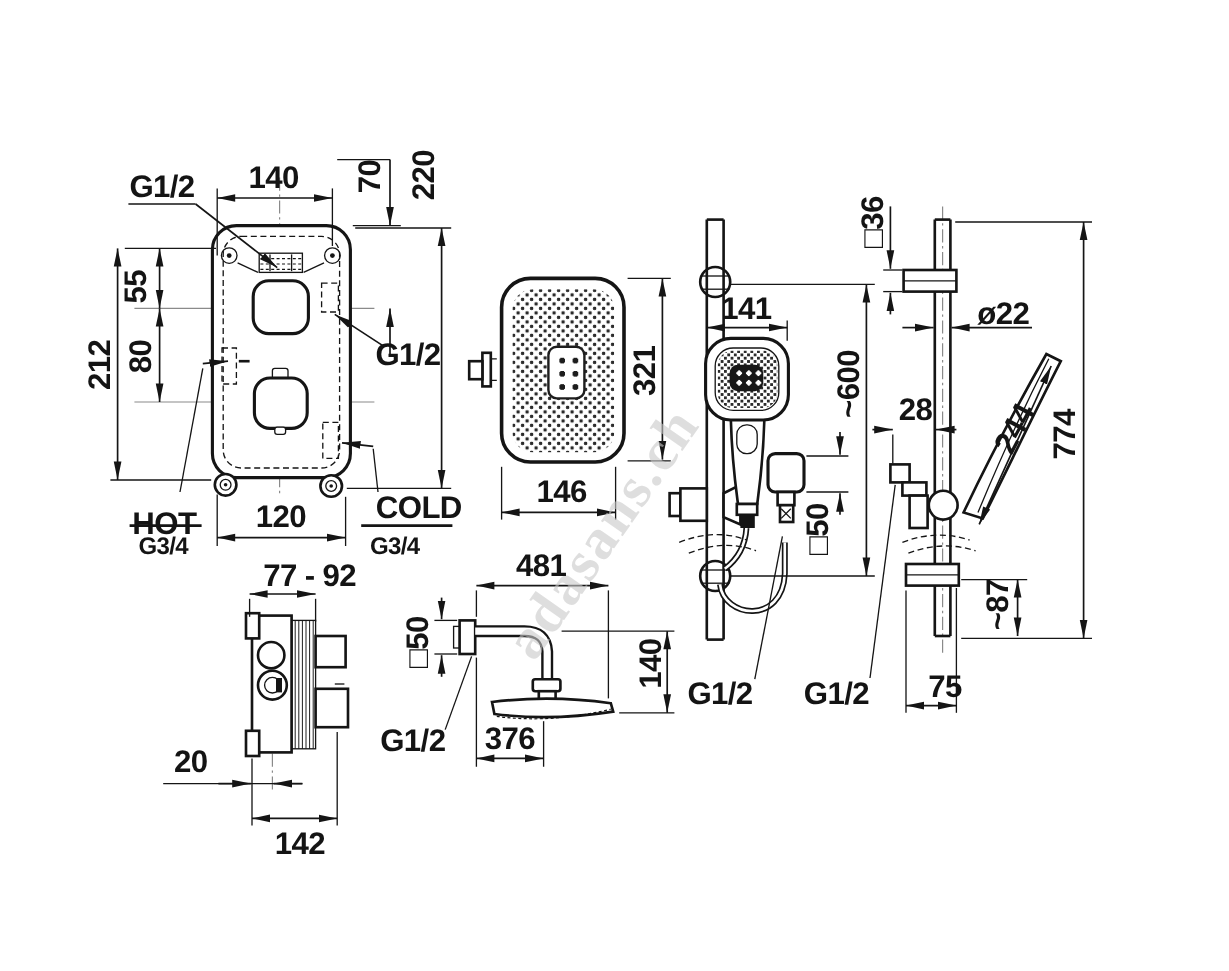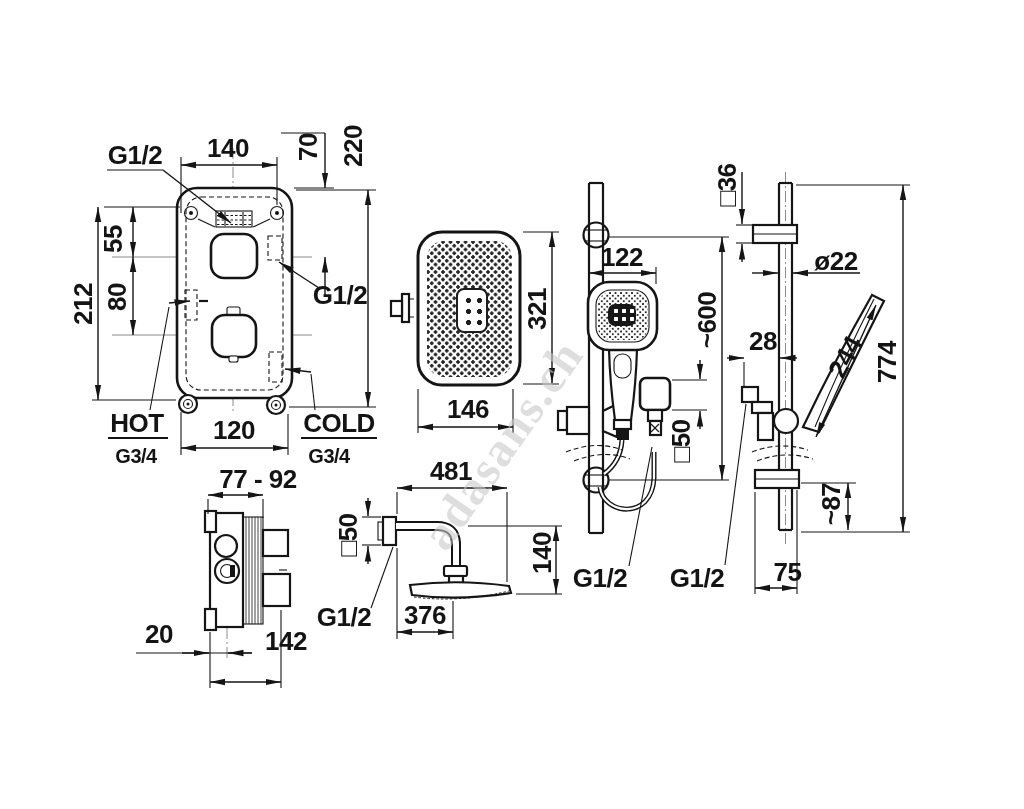--- a/index.html
+++ b/index.html
@@ -305,40 +305,40 @@
   <div id="watermark">adasans.ch</div>
 
   <div class="lbl" style="left:135px;top:155px;">G1/2</div>
   <div class="lbl" style="left:228px;top:148px;">140</div>
   <div class="lbl rot" style="left:308px;top:147px;">70</div>
   <div class="lbl rot" style="left:353px;top:146px;">220</div>
   <div class="lbl rot" style="left:113px;top:239px;">55</div>
   <div class="lbl rot" style="left:117px;top:297px;">80</div>
   <div class="lbl rot" style="left:83px;top:304px;">212</div>
   <div class="lbl" style="left:340px;top:295px;">G1/2</div>
-  <div class="lbl" style="left:137px;top:423px;text-align:right;">HOT</div>
+  <div class="lbl" style="left:137px;top:436px;text-align:right;">HOT</div>
   <div class="lbl sm" style="left:136px;top:456px;">G3/4</div>
-  <div class="lbl" style="left:339px;top:423px;">COLD</div>
+  <div class="lbl" style="left:349px;top:423px;">COLD</div>
   <div class="lbl sm" style="left:329px;top:456px;">G3/4</div>
   <div class="lbl" style="left:234px;top:430px;text-align:center;">120</div>
 
   <div class="lbl" style="left:236px;top:479px;margin-left:22px;">77 - 92</div>
   <div class="lbl" style="left:159px;top:634px;">20</div>
-  <div class="lbl" style="left:250px;top:641px;margin-left:36px;">142</div>
+  <div class="lbl" style="left:250px;top:703px;">142</div>
 
   <div class="lbl rot" style="left:537px;top:309px;">321</div>
   <div class="lbl" style="left:468px;top:409px;">146</div>
 
   <div class="lbl" style="left:451px;top:471px;">481</div>
   <div class="lbl rot" style="left:348px;top:535px;">□50</div>
   <div class="lbl rot" style="left:542px;top:553px;">140</div>
   <div class="lbl" style="left:425px;top:615px;">376</div>
   <div class="lbl" style="left:344px;top:617px;">G1/2</div>
 
-  <div class="lbl" style="left:622px;top:257px;">122</div>
+  <div class="lbl" style="left:622px;top:257px;">141</div>
   <div class="lbl rot" style="left:707px;top:320px;">~600</div>
   <div class="lbl rot" style="left:681px;top:441px;">□50</div>
   <div class="lbl" style="left:600px;top:578px;">G1/2</div>
   <div class="lbl" style="left:697px;top:578px;">G1/2</div>
 
   <div class="lbl rot" style="left:727px;top:185px;">□36</div>
   <div class="lbl" style="left:836px;top:261px;">ø22</div>
   <div class="lbl" style="left:763px;top:341px;">28</div>
   <div class="lbl rot60" style="left:845px;top:357px;">244</div>
   <div class="lbl rot" style="left:887px;top:362px;">774</div>

